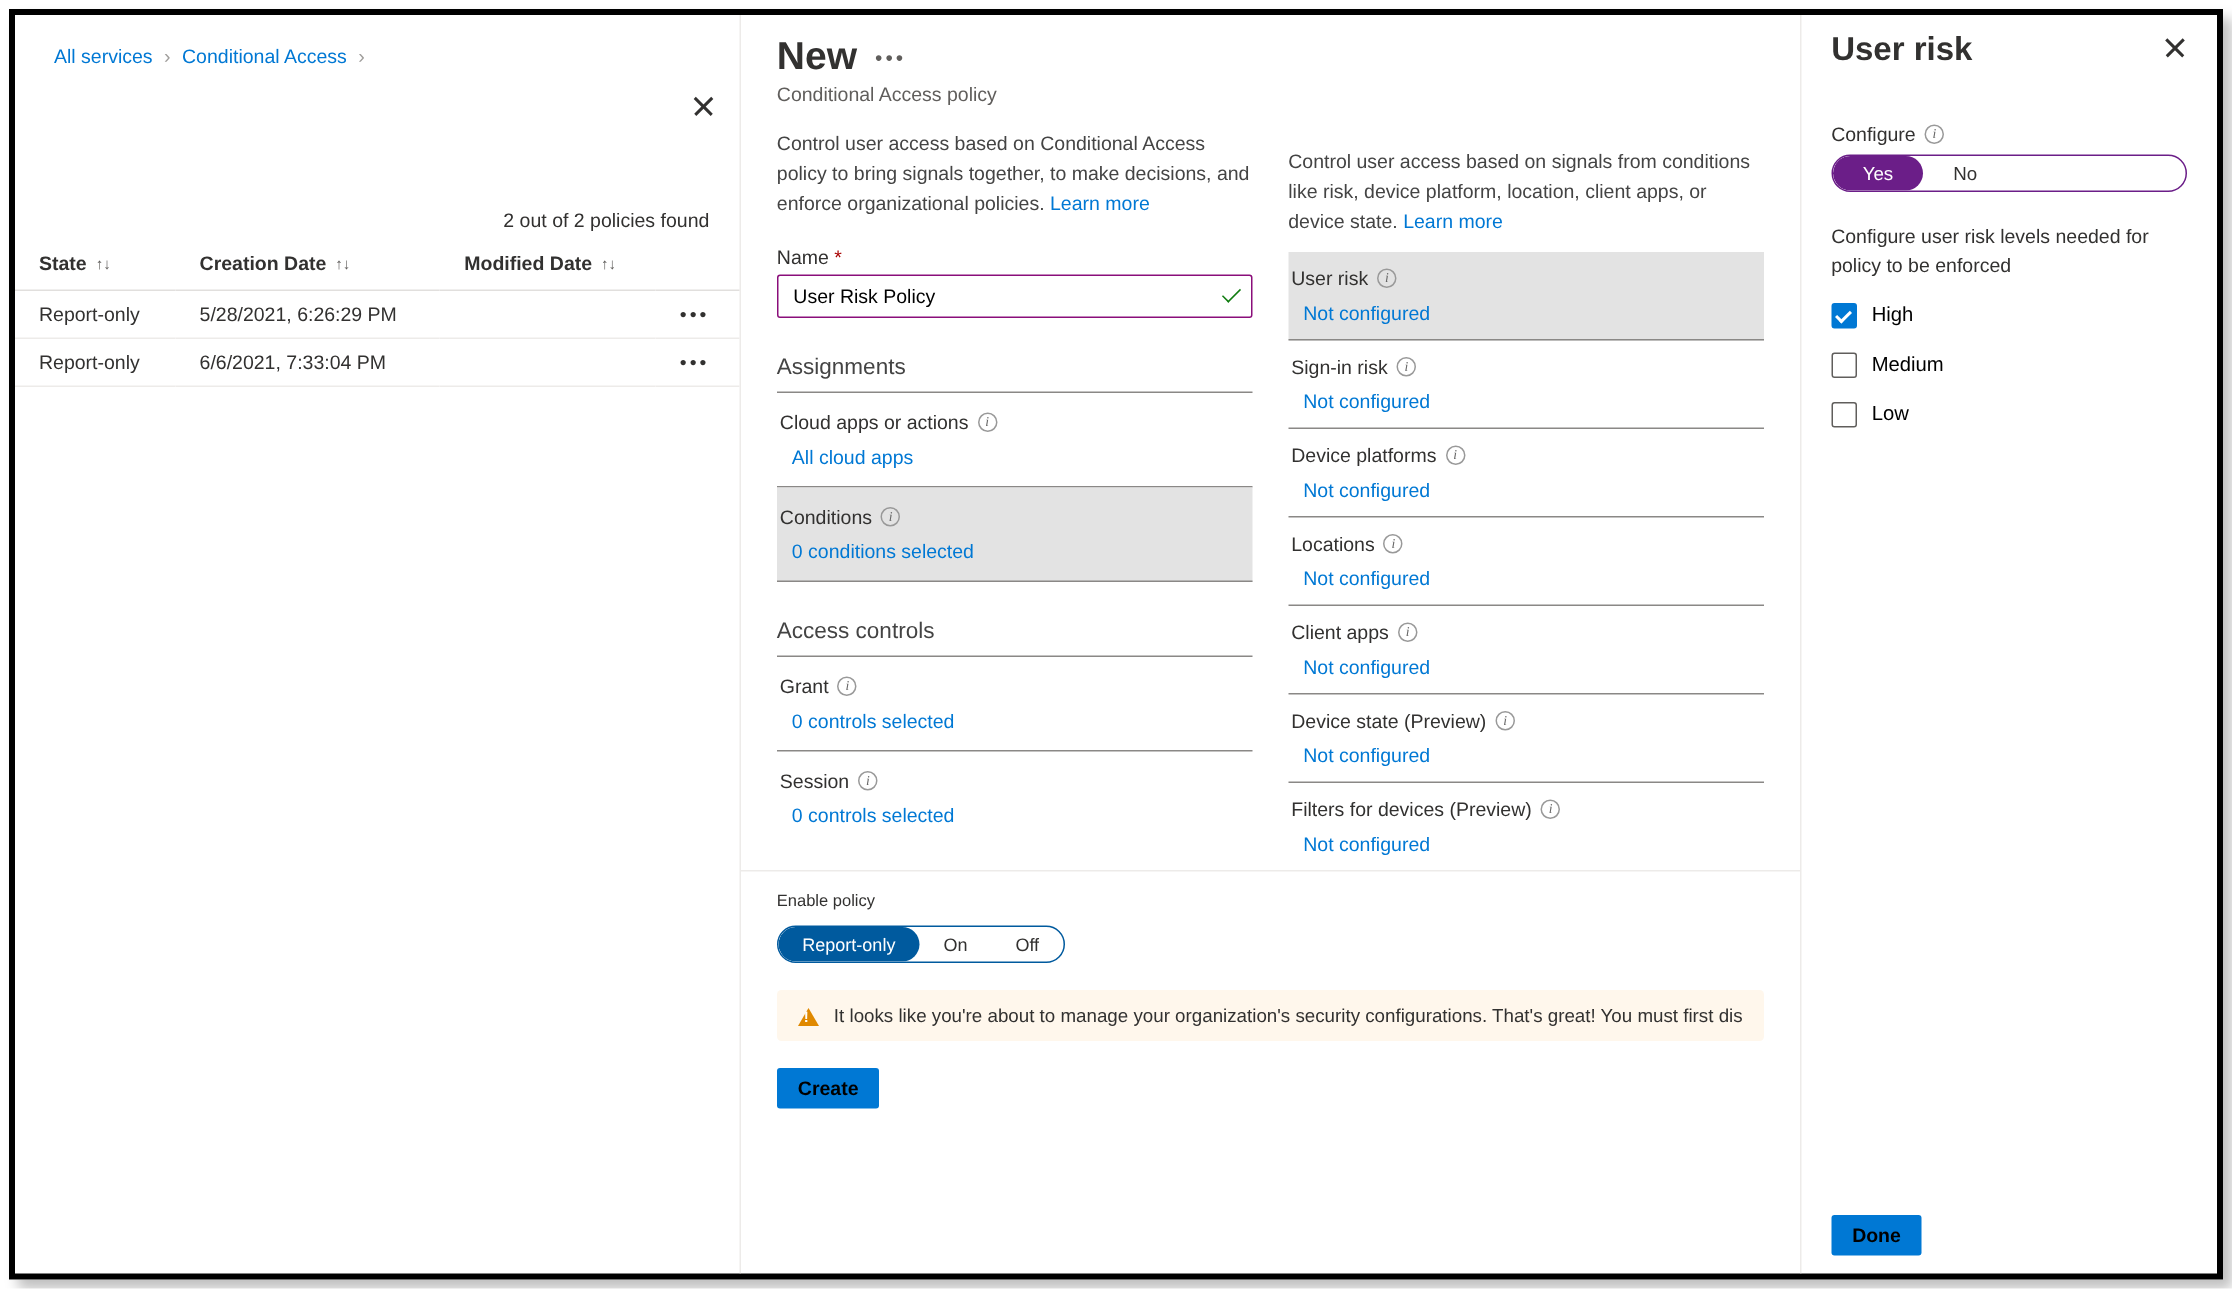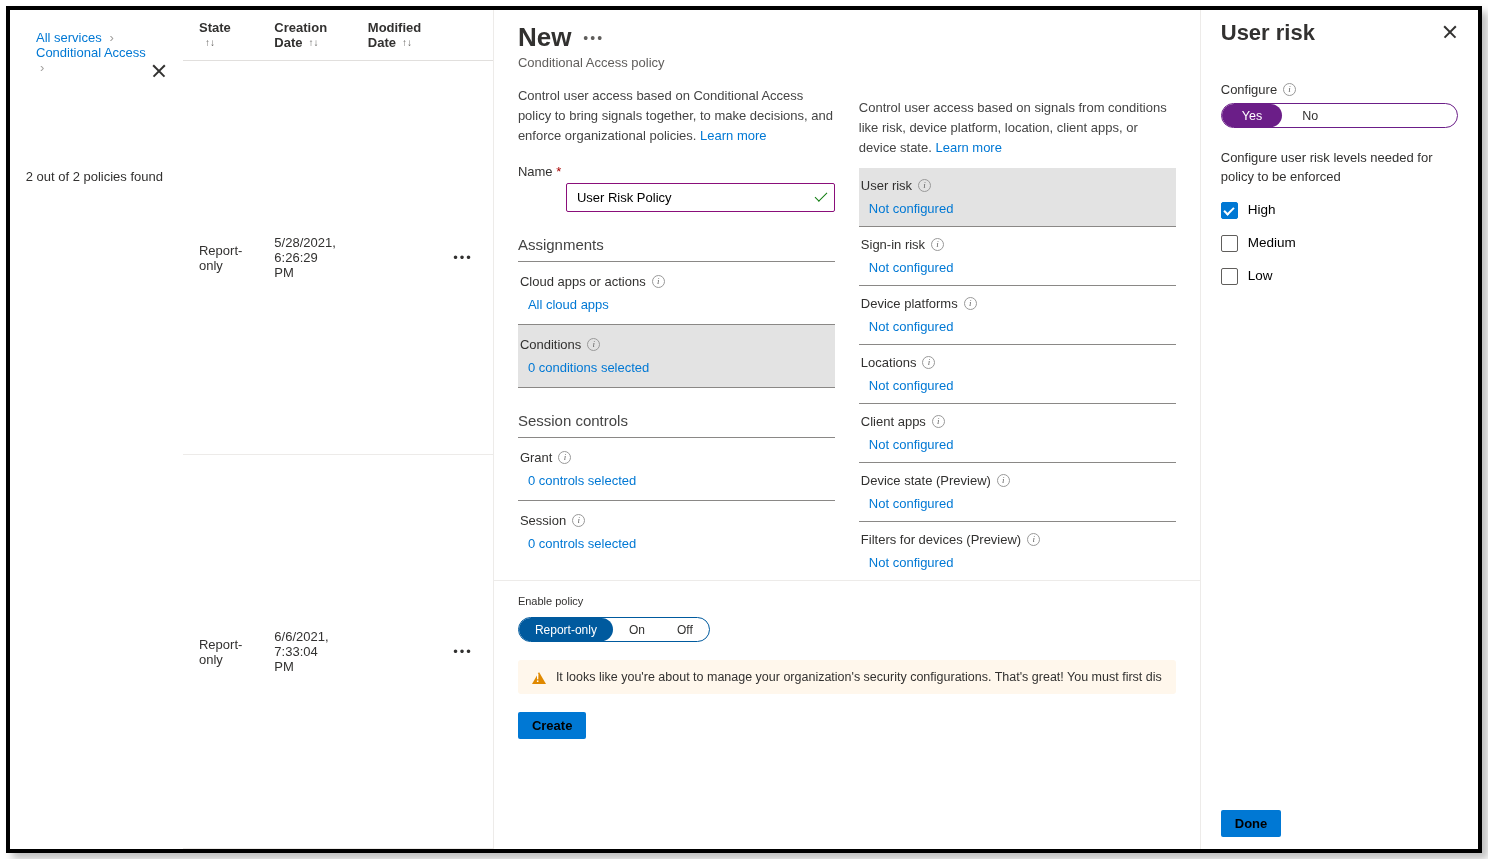--- a/index.html
+++ b/index.html
@@ -13,21 +13,21 @@
     --row-hover: #f3f2f1;
   }
   * { box-sizing: border-box; font-family: "Segoe UI", Arial, sans-serif; }
   html, body { margin:0; padding:0; height:100%; }
   body { background:#fff; padding:6px; }
   .frame {
     width:1476px; height:847px; border:4px solid #000; position:relative;
     background:#fff; overflow:hidden; box-shadow:6px 6px 8px rgba(0,0,0,.25);
   }
   .cols { display:flex; height:100%; }
-  .col-left { width:518px; border-right:1px solid var(--border-light); display:flex; flex-direction:row; }
+  .col-left { width:518px; border-right:1px solid var(--border-light); display:flex; flex-direction:column; }
   .col-mid  { flex:1; border-right:1px solid var(--border-light); display:flex; flex-direction:column; position:relative;}
   .col-right{ width:294px; display:flex; flex-direction:column; padding:10px 20px 12px 20px;}
   
   .breadcrumbs { padding:10px 16px 0 16px; font-size:13px; color:var(--muted);}
   .breadcrumbs a { color:var(--link); text-decoration:none; cursor:pointer;}
   .breadcrumbs .caret { padding:0 4px; color:#a19f9d; }
   .close-btn { position:absolute; right:16px; top:52px; cursor:pointer; color:var(--text);}
   .close-x::before, .close-x::after {
     content:""; position:absolute; width:16px; height:1.5px; background:#323130;
     top:8px; left:0;
@@ -63,21 +63,21 @@
   .info-icon {
     width:13px; height:13px; border:1px solid #999; border-radius:50%;
     display:inline-flex; align-items:center; justify-content:center;
     font-size:9px; color:#666; line-height:1; cursor:help;
   }
   .info-icon::after { content:"i"; font-family:Georgia, serif; font-style:italic;}
   .name-input {
     width:100%; margin-top:4px; border:1px solid #8a0e7a; padding:6px 28px 6px 10px;
     font-size:13px; border-radius:2px; position:relative;
   }
-  .name-wrap{ position:relative;margin-left:48px;}
+  .name-wrap{ position:relative;}
   .tick {
     position:absolute; right:8px; top:50%; transform:translateY(-50%);
     width:12px; height:6px; border-left:1.5px solid #107c10; border-bottom:1.5px solid #107c10;
     transform:translateY(-60%) rotate(-45deg);
   }
   .assign-title { font-size:15px; font-weight:400; color:#444; margin-top:24px;
     border-bottom:1px solid #8a8886; padding-bottom:8px;}
   .assign-item { border-bottom:1px solid #8a8886; padding:12px 2px; }
   .assign-item.tile { background:var(--selected-tile); border-bottom:1px solid #8a8886;}
   .assign-label { font-size:13px; color:var(--text); display:flex; align-items:center; gap:6px;}
@@ -204,21 +204,21 @@
           <div class="assign-link">All cloud apps</div>
         </div>
         <div class="assign-item tile">
           <div class="assign-label">
                   <span>Conditions</span>
                   <span class="info-icon"></span>
                 </div>
           <div class="assign-link">0 conditions selected</div>
         </div>
 
-        <div class="assign-title">Session controls</div>
+        <div class="assign-title">Access controls</div>
         <div class="assign-item">
           <div class="assign-label">
                   <span>Grant</span>
                   <span class="info-icon"></span>
                 </div>
           <div class="assign-link">0 controls selected</div>
         </div>
         <div class="assign-item" style="border-bottom:none">
           <div class="assign-label">
                   <span>Session</span>

